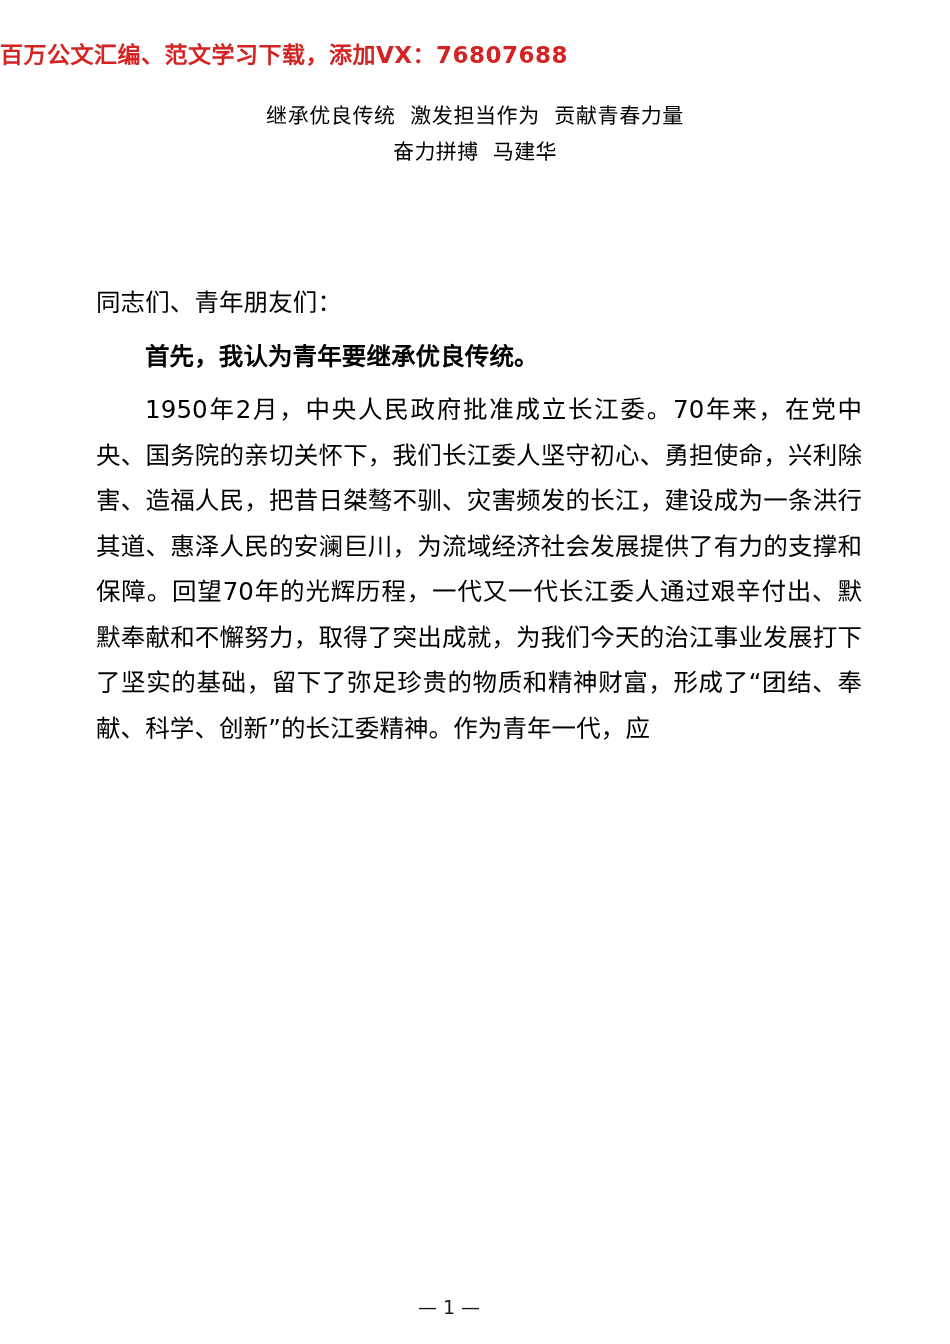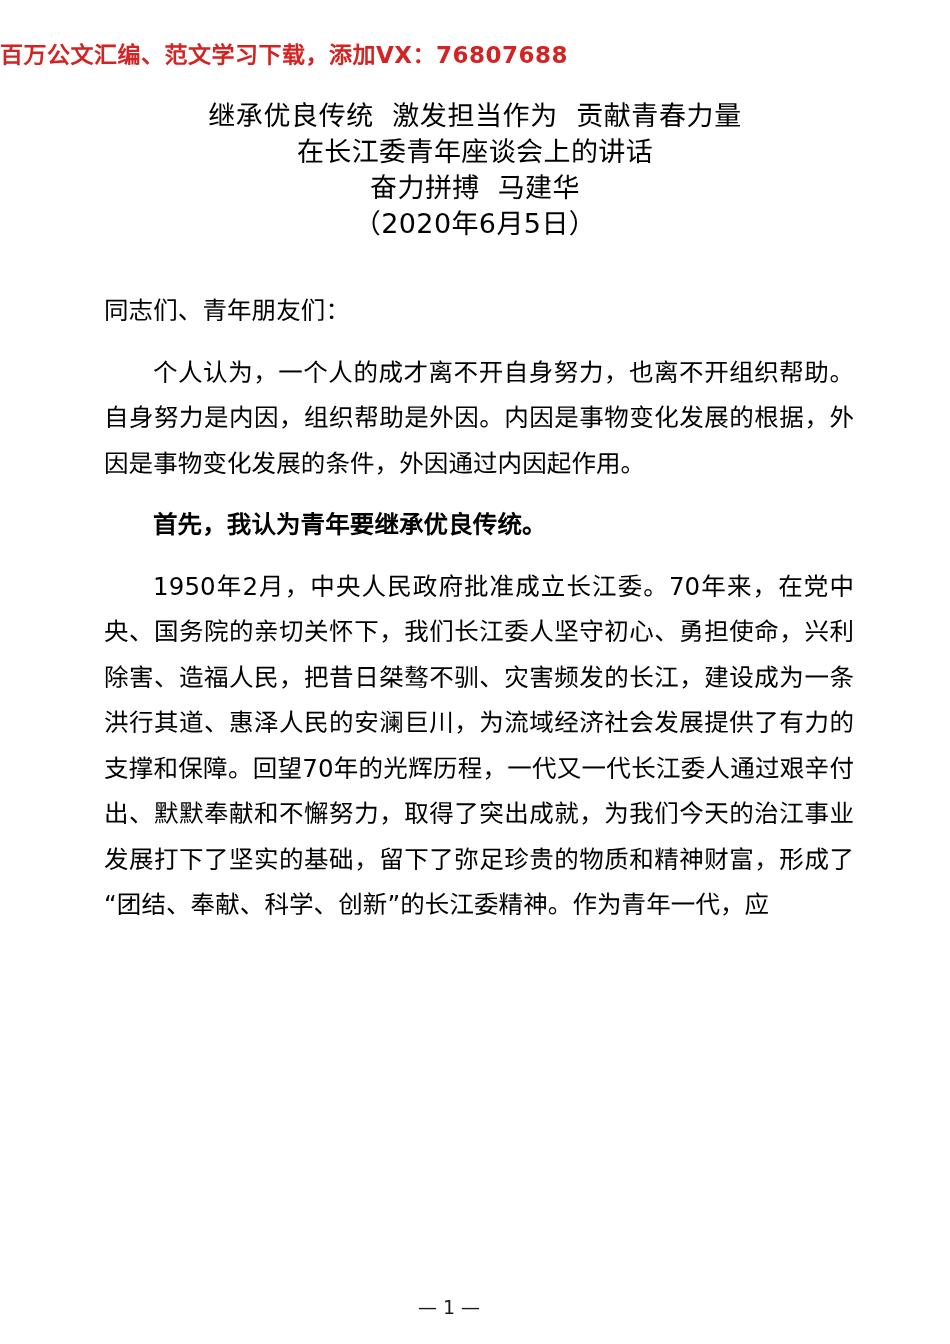--- a/index.html
+++ b/index.html
@@ -42,21 +42,21 @@
 
   
   .title-block {
     position: absolute;
     top: 98px;
     left: 0;
     width: 950px;
     text-align: center;
   }
   .title-line {
-    font-size: 27px;
+    font-size: 21px;
     line-height: 36px;
     font-weight: 400;
     white-space: pre;
     letter-spacing: 0.4px;
   }
   .title-line.main {
     letter-spacing: 0.6px;
   }
 
   
@@ -64,21 +64,21 @@
     position: absolute;
     top: 272px;
     left: 88px;
     width: 782px;
   }
   .para {
     font-size: 24.5px;
     line-height: 45.5px;
     text-align: justify;
     text-justify: inter-ideograph;
-    margin: 16px;
+    margin: 8px;
     letter-spacing: 0.1px;
     word-break: break-all;
   }
   .para.indent {
     text-indent: 2em;
   }
   .para.bold {
     font-weight: 700;
     text-indent: 2em;
   }
@@ -105,28 +105,25 @@
 </style>
 </head>
 <body style="background: rgb(255, 255, 255); color: rgb(0, 0, 0);">
 
 <div class="page">
 
   <div class="promo-banner" id="promo-banner" style="color: rgb(212, 35, 35);">百万公文汇编、范文学习下载，添加VX：76807688</div>
 
   <div class="title-block">
     <div class="title-line main">继承优良传统  激发担当作为  贡献青春力量</div>
-    <div class="title-line">在长江委青年座谈会上的讲话</div>
     <div class="title-line">奋力拼搏  马建华</div>
-    <div class="title-line">（2020年6月5日）</div>
   </div>
 
   <div class="body-block" id="body-block">
       <p class="para noindent">同志们、青年朋友们：</p>
-      <p class="para indent">个人认为，一个人的成才离不开自身努力，也离不开组织帮助。自身努力是内因，组织帮助是外因。内因是事物变化发展的根据，外因是事物变化发展的条件，外因通过内因起作用。</p>
       <p class="para bold">首先，我认为青年要继承优良传统。</p>
       <p class="para indent">1950年2月，中央人民政府批准成立长江委。70年来，在党中央、国务院的亲切关怀下，我们长江委人坚守初心、勇担使命，兴利除害、造福人民，把昔日桀骜不驯、灾害频发的长江，建设成为一条洪行其道、惠泽人民的安澜巨川，为流域经济社会发展提供了有力的支撑和保障。回望70年的光辉历程，一代又一代长江委人通过艰辛付出、默默奉献和不懈努力，取得了突出成就，为我们今天的治江事业发展打下了坚实的基础，留下了弥足珍贵的物质和精神财富，形成了“团结、奉献、科学、创新”的长江委精神。作为青年一代，应</p>
     </div>
 
   <div class="footer">
     <span class="footer-inner">— 1 —</span>
   </div>
 
 </div>
 

